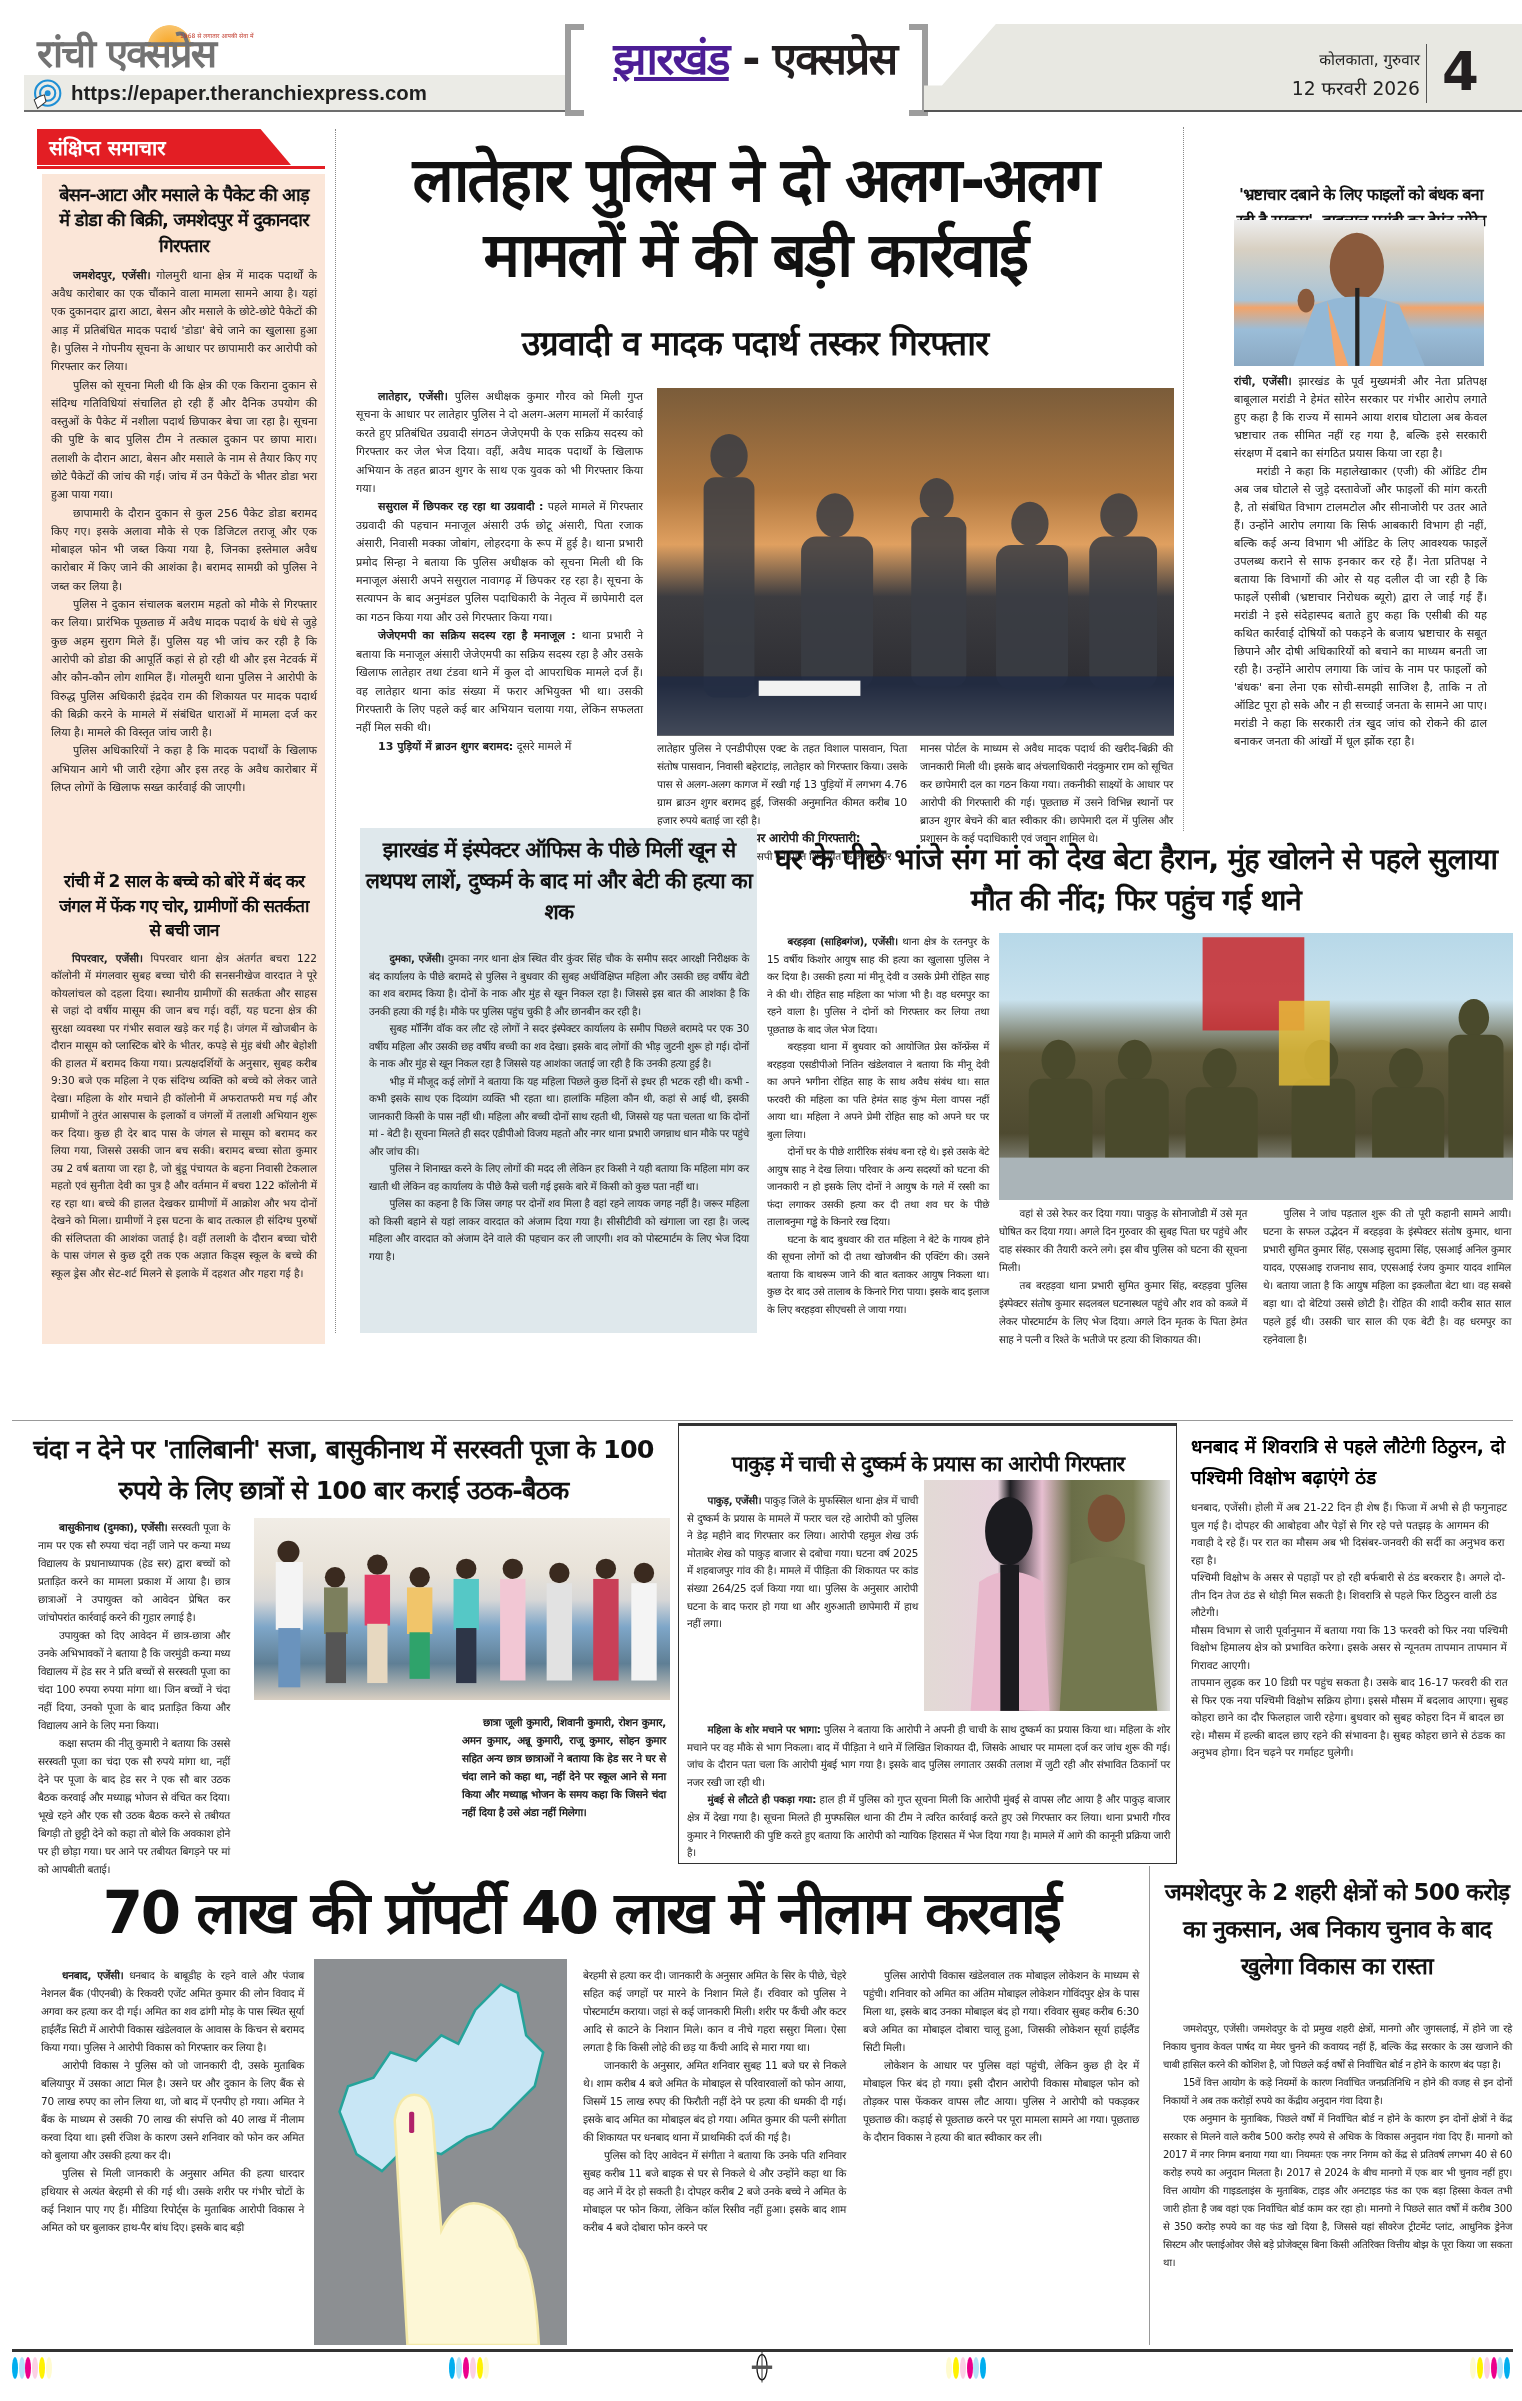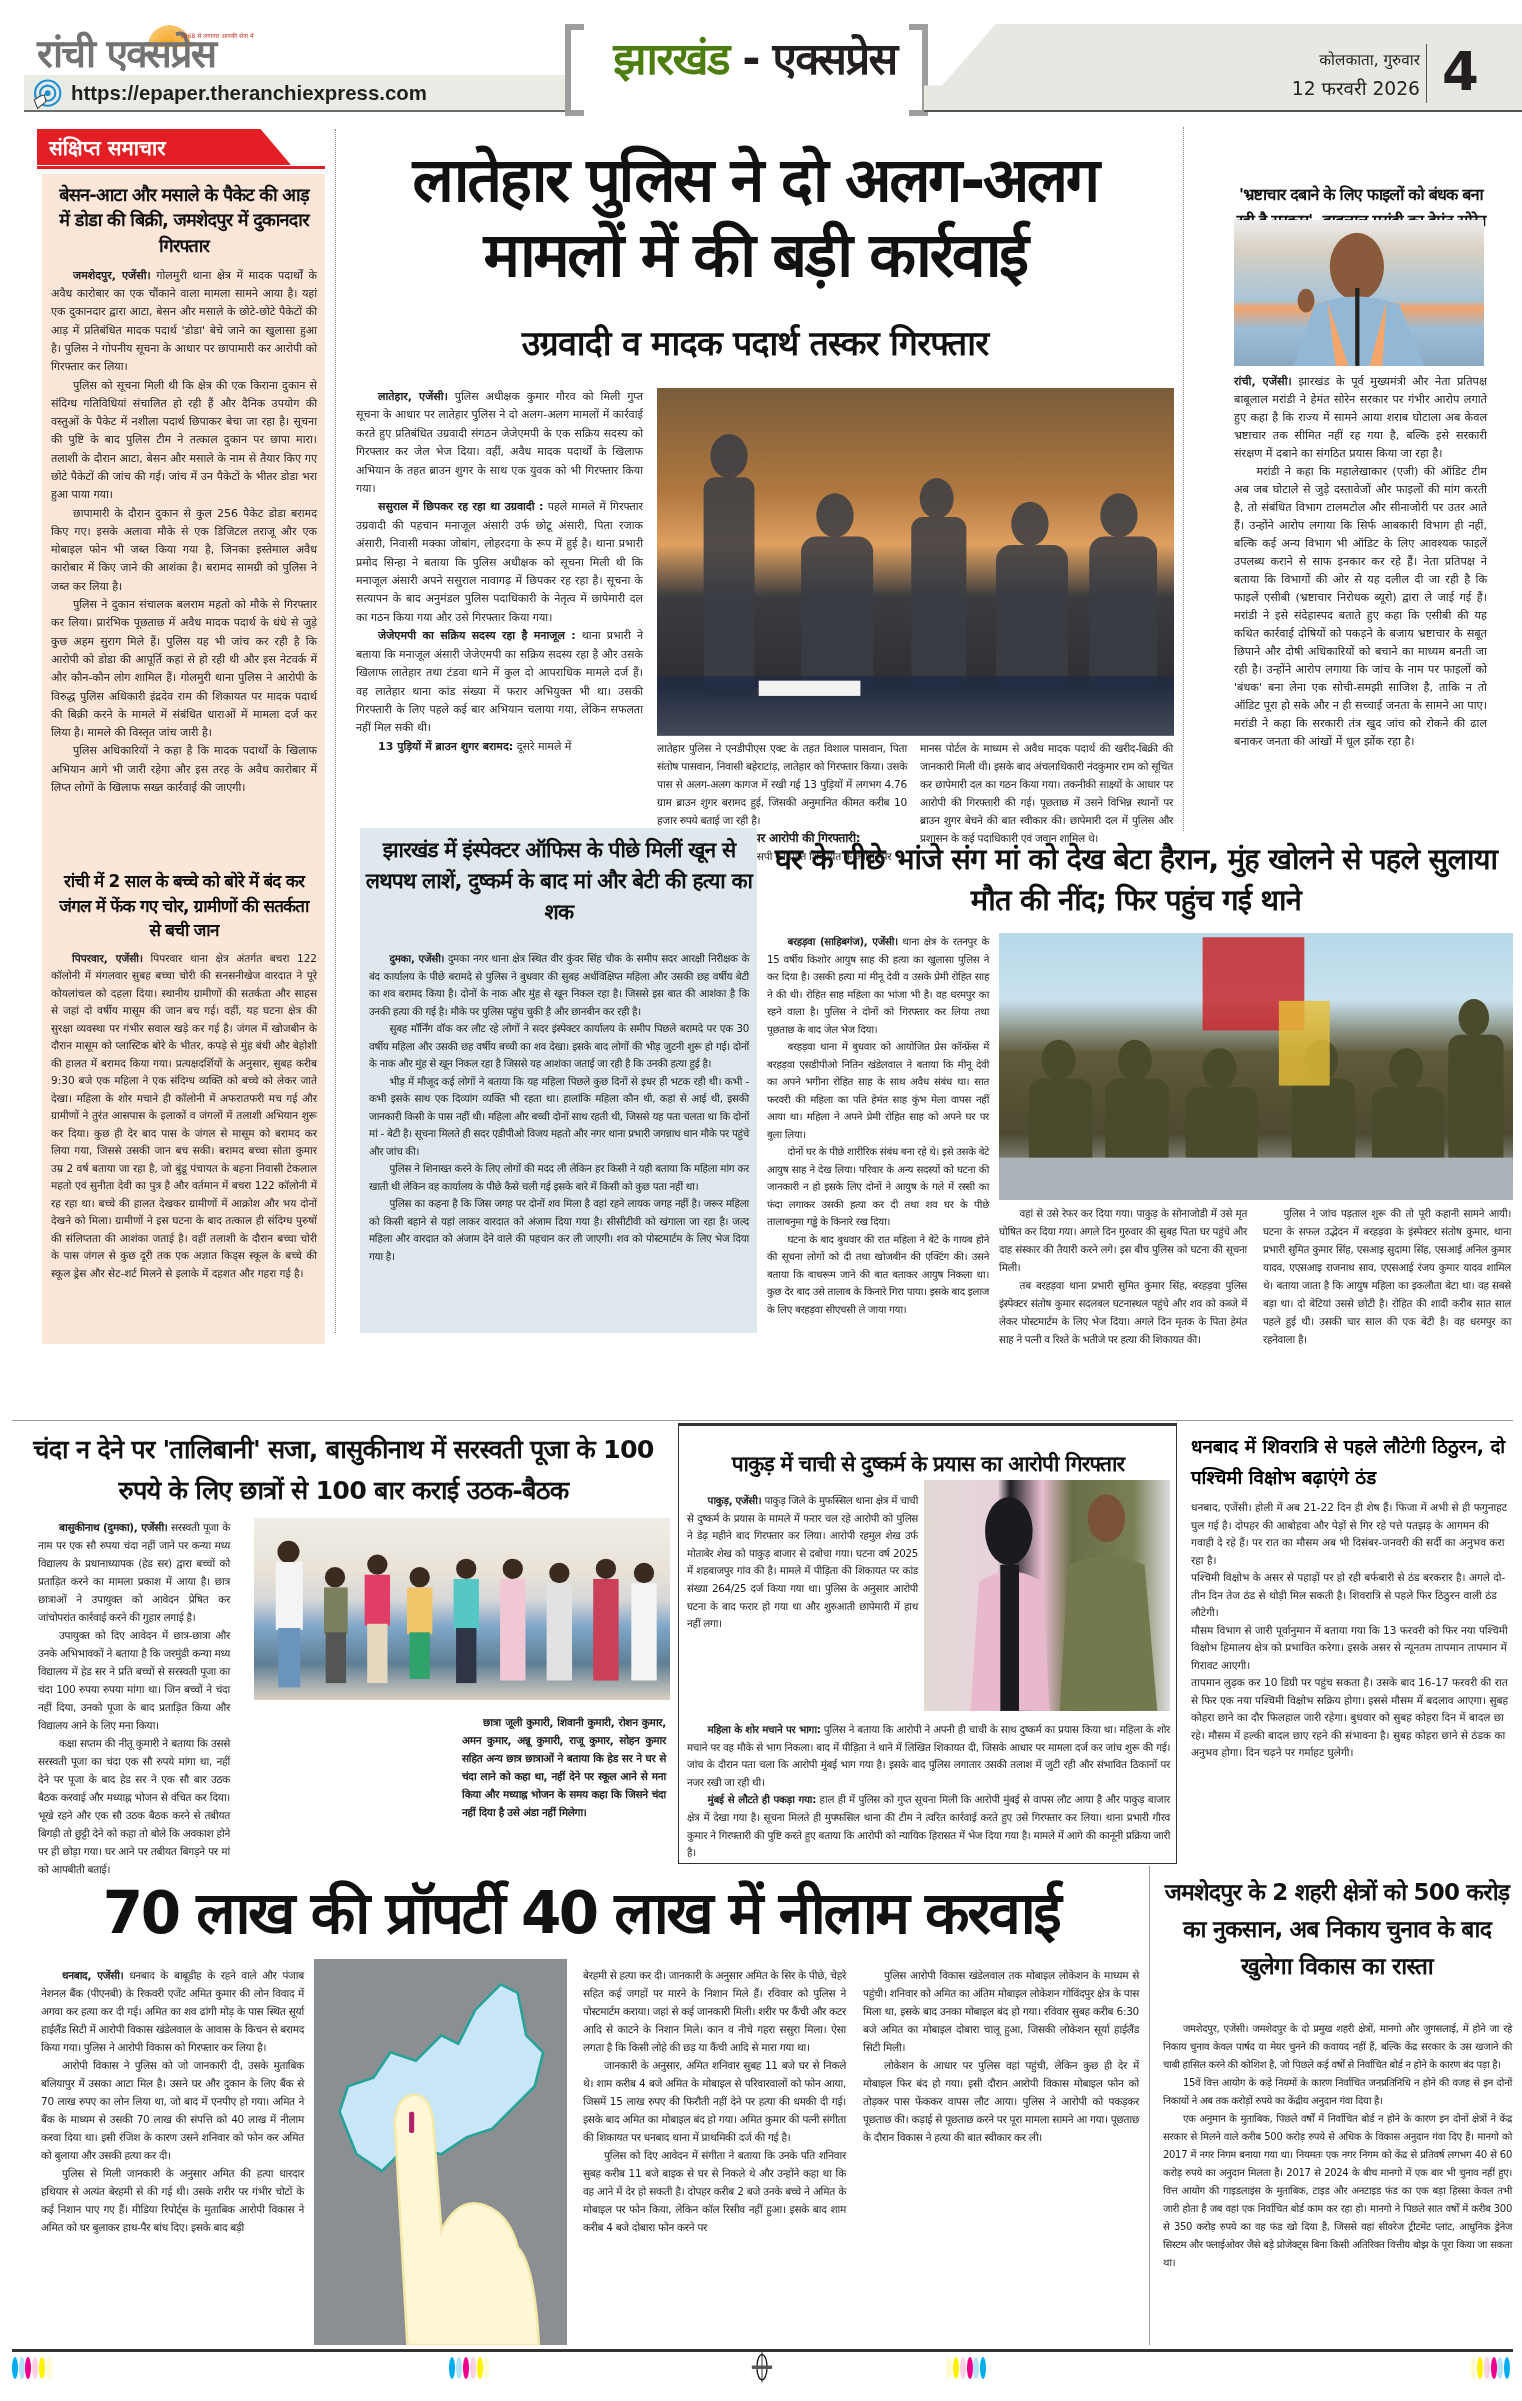--- a/index.html
+++ b/index.html
@@ -16,21 +16,21 @@
   
   .masthead-logo { left: 37px; top: 25.4px; font-size: 39px; font-weight: bold; color: #737373; letter-spacing: -1.7px; text-align: right; }
   .sun { left: 144px; top: 22px; width: 51px; height: 25.4px; border-radius: 25.4px 25.4px 0 0; background: radial-gradient(circle at 50% 100%, #f7a21b 0%, #f9c36a 60%, transparent 62%); }
   .tagline-small { left: 180px; top: 32px; font-size: 6px; color: #c0392b; }
   .url-bar { left: 24px; top: 75px; width: 541px; height: 37px; background: #ebebe6; border-bottom: 2.5px solid #6d6d6d; }
   .url-text { left: 71px; top: 82px; font-family: "Liberation Sans", sans-serif; font-weight: bold; font-size: 20.4px; color: #1f1f1f; }
   .url-icon { left: 29px; top: 78px; width: 34px; height: 32px; }
   .bracket-left { left: 565px; top: 24px; width: 18.7px; height: 92px; border: 6.8px solid #9d9d9d; border-right: none; }
   .bracket-right { left: 909px; top: 24px; width: 18.7px; height: 92px; border: 6.8px solid #9d9d9d; border-left: none; }
   .section-title { left: 594px; top: 27px; width: 322px; text-align: center; font-size: 44px; font-weight: bold; letter-spacing: -1.7px; }
-  .section-title .blue { color: #4d7c0f; }
+  .section-title .blue { color: #4c1d95; text-decoration: underline; }
   .section-title .dark { color: #231f20; }
   .date-panel { left: 924px; top: 24px; width: 599px; height: 88px; background: #e8e8e2; clip-path: polygon(12% 0, 100% 0, 100% 100%, 0 100%, 0 70%, 3% 70%); border-bottom: 2.5px solid #555; }
   .date-line1 { left: 1255px; top: 49px; width: 165px; text-align: right; font-size: 15.3px; color: #222; }
   .date-line2 { left: 1238px; top: 75px; width: 182px; text-align: right; font-size: 18.7px; color: #222; }
   .date-sep { left: 1426px; top: 44px; width: 0.8px; height: 59px; background: #555; }
   .page-num { left: 1442px; top: 41px; font-size: 53px; font-weight: bold; color: #231f20; }
   
   .brief-header { left: 37px; top: 129px; width: 254px; height: 36px; background: #e31e24; clip-path: polygon(0 0, 88% 0, 100% 100%, 0 100%); }
   .brief-header-text { left: 49px; top: 133px; color: #fff; font-size: 20.4px; font-weight: bold; }
   .brief-underline { left: 37px; top: 166px; width: 288px; height: 2.5px; background: #e31e24; }

